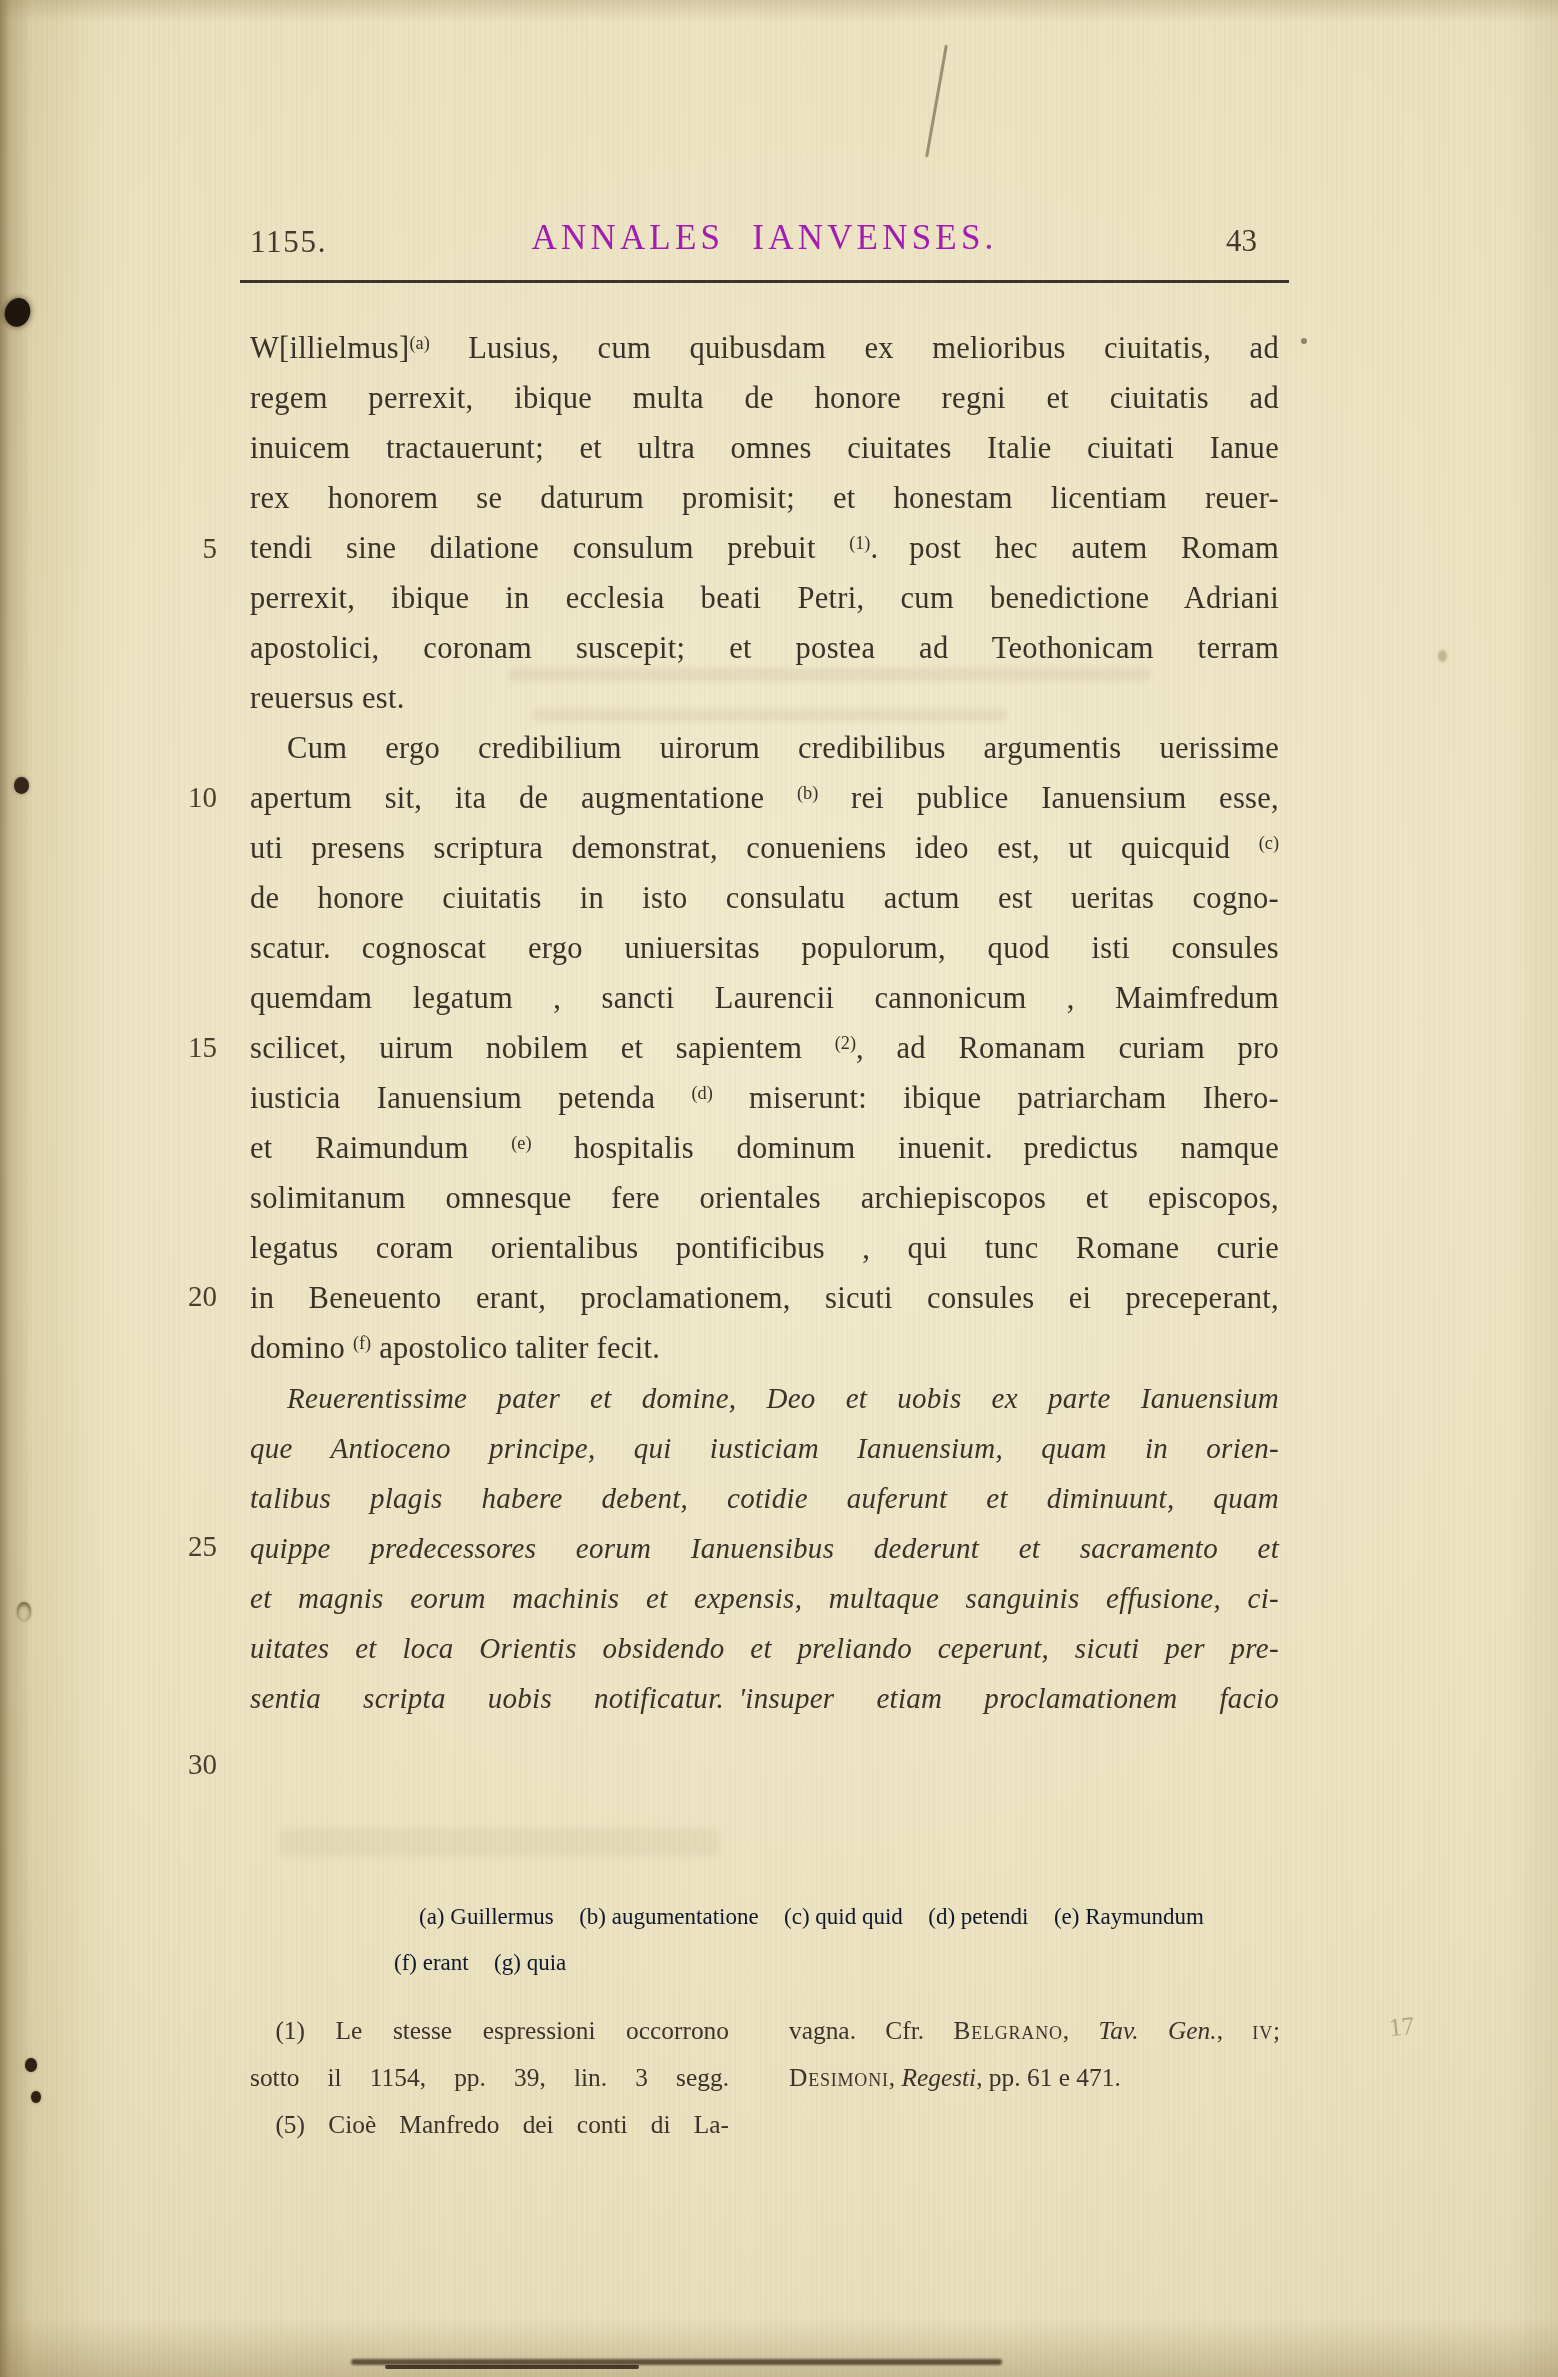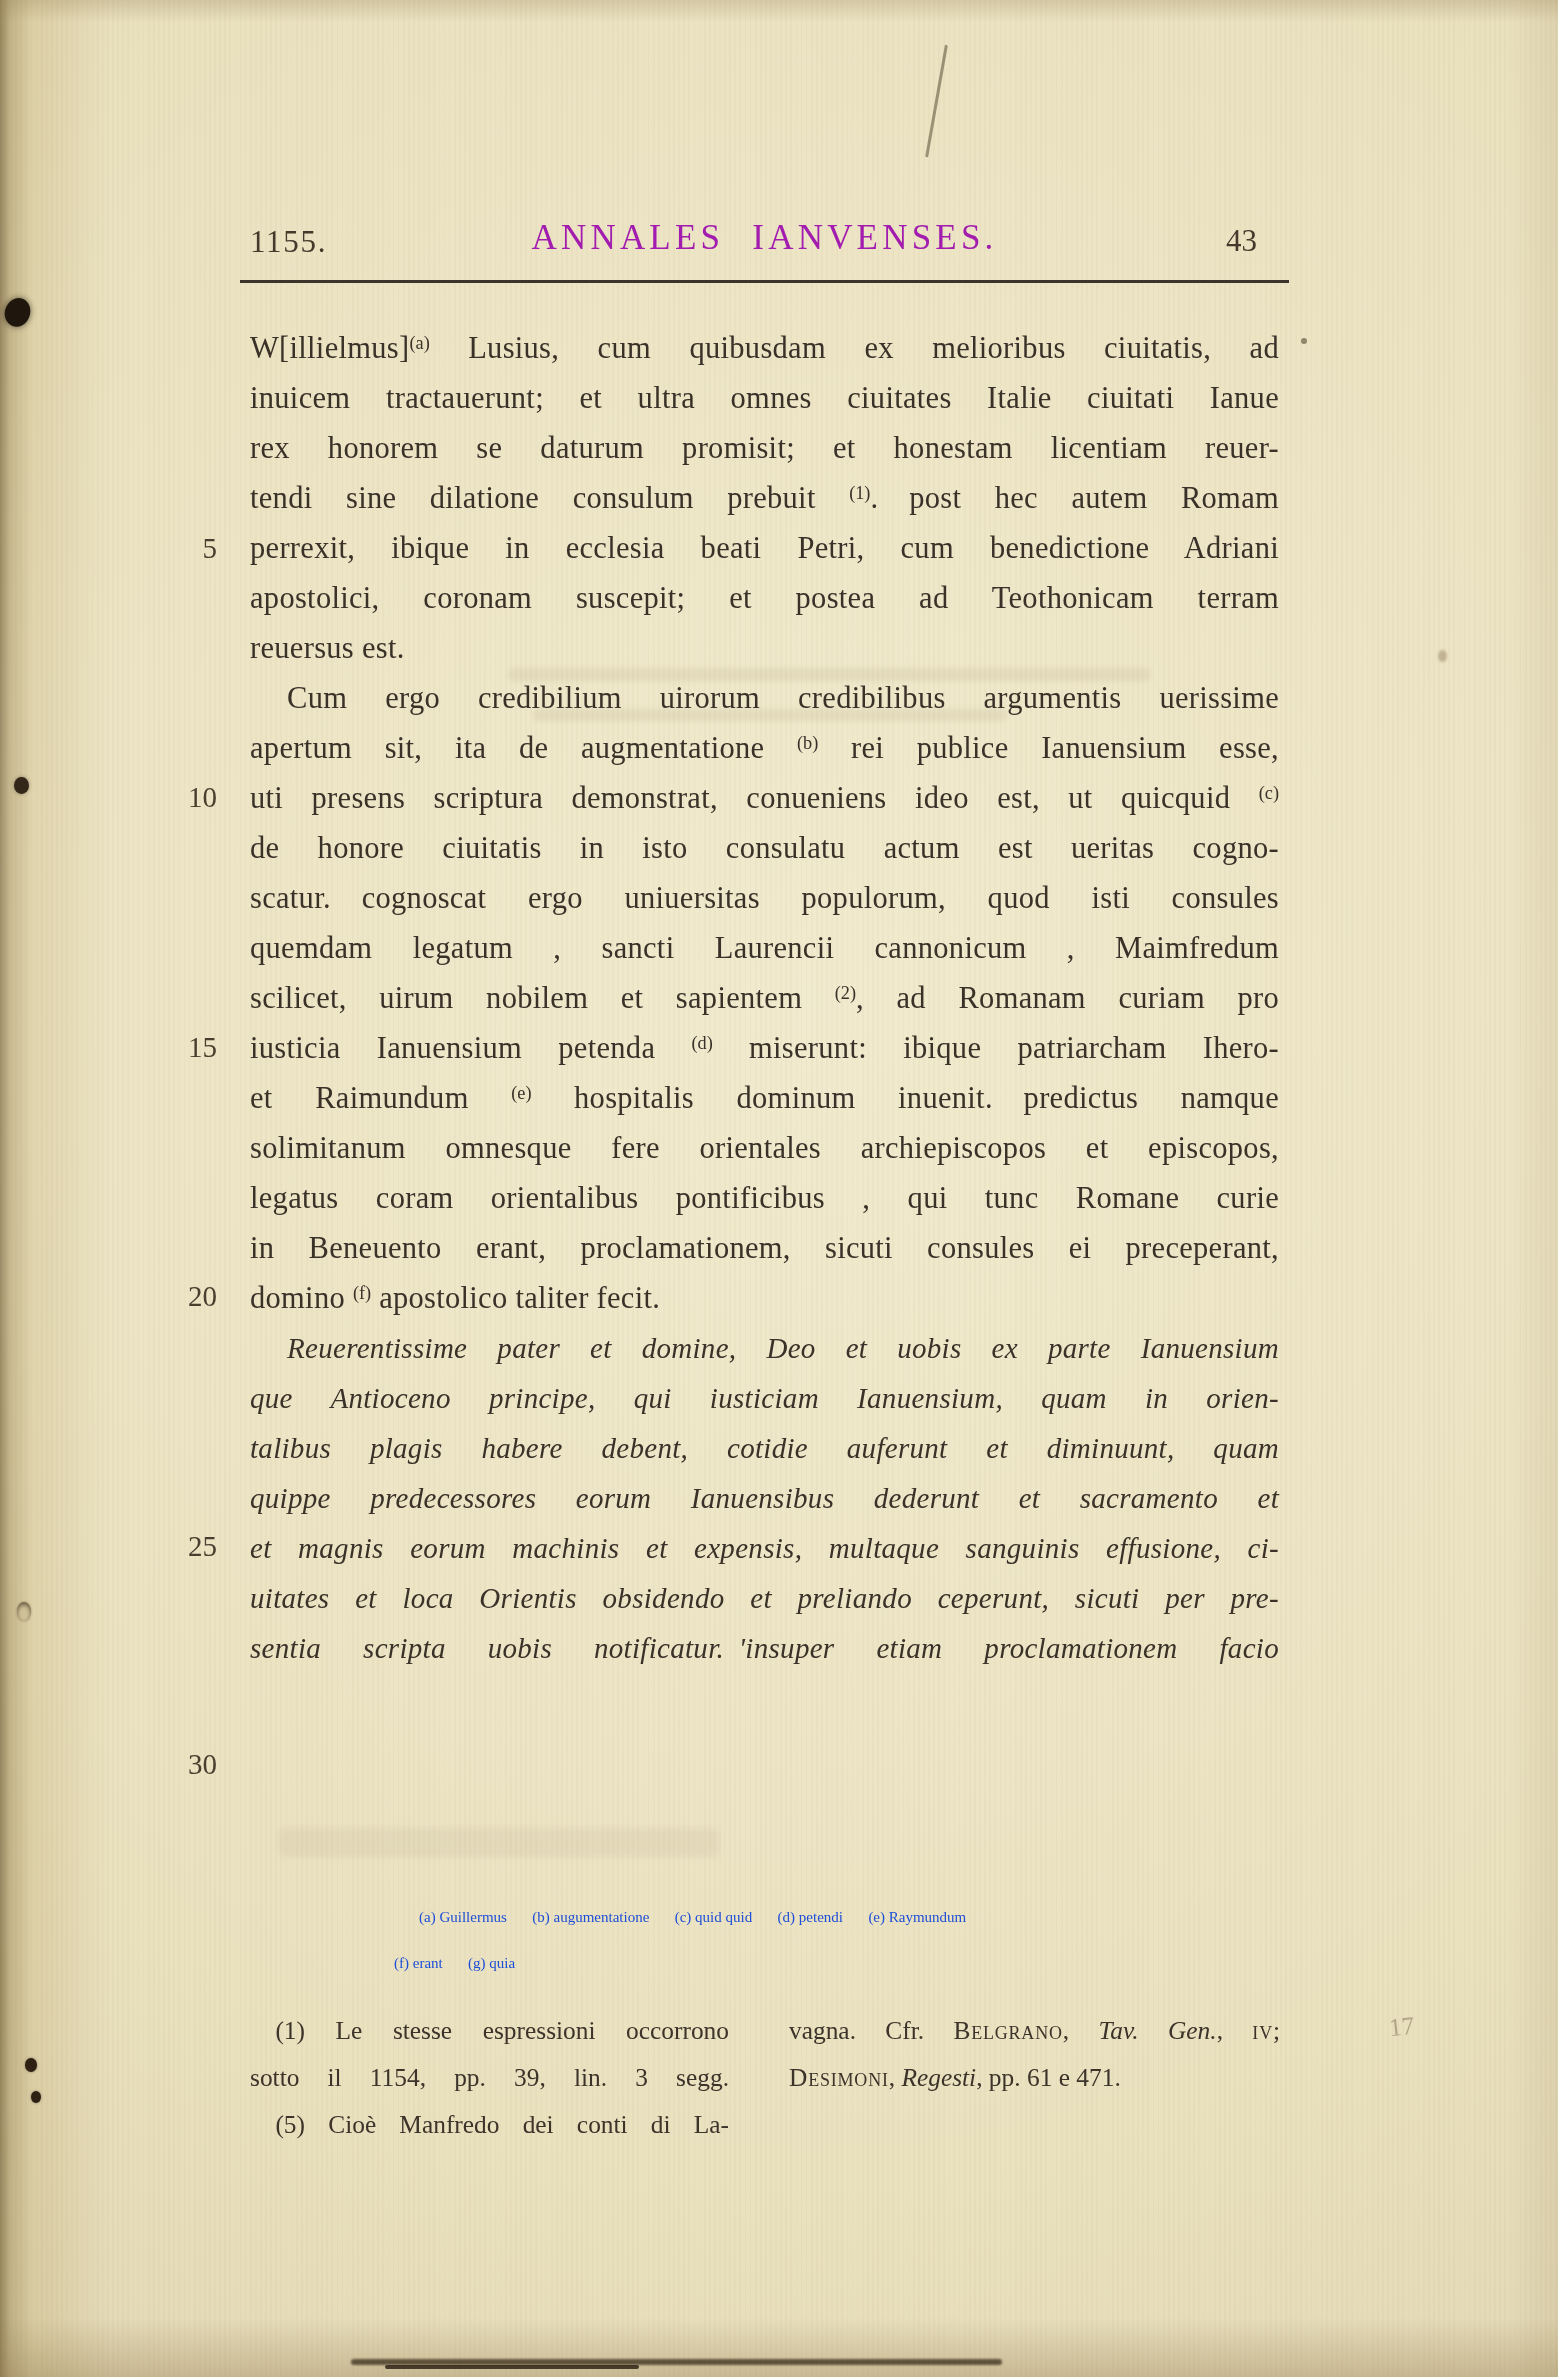--- a/index.html
+++ b/index.html
@@ -67,21 +67,21 @@
   .line { height: 50px; line-height: 50px; font-size: 30.5px; letter-spacing: 0.3px;
           text-align: justify; text-align-last: justify; }
   .para .line:last-child { text-align-last: left; }
   .para.cont .line:last-child { text-align-last: justify; }
   .para.indent .line:first-child { text-indent: 37px; }
   .para.italic .line { font-style: italic; font-size: 29px; }
   sup { font-size: .6em; line-height: 0; vertical-align: .5em; letter-spacing: 0; }
 
   
   .apparatus { position: absolute; left: 250px; top: 1894px; width: 1029px;
-               font-size: 15px; color: #1d4ed8; }
+               font-size: 23px; color: #0f172a; }
   .app-line { display: flex; gap: 25.4px; height: 46px; line-height: 46px; }
   .app-line-1 { margin-left: 169px; }
   .app-line-2 { margin-left: 144px; }
   .app-item { white-space: nowrap; }
 
   
   .footnotes { position: absolute; left: 250px; top: 2007px; width: 1029px; font-size: 25.4px; color: #3c332a; }
   .fn-col { position: absolute; top: 0; }
   .fn-left  { left: 0;    width: 479px; }
   .fn-right { left: 539px; width: 491px; }
@@ -121,20 +121,21 @@
   <span class="ln" style="top:449px">10</span>
   <span class="ln" style="top:699px">15</span>
   <span class="ln" style="top:948px">20</span>
   <span class="ln" style="top:1198px">25</span>
   <span class="ln" style="top:1416px">30</span>
 </div>
 
 <main class="text-block">
   <div class="para">
       <div class="line">W[illielmus]<sup>(a)</sup> Lusius, cum quibusdam ex melioribus ciuitatis, ad</div>
+      <div class="line">regem perrexit, ibique multa de honore regni et ciuitatis ad</div>
       <div class="line">inuicem tractauerunt; et ultra omnes ciuitates Italie ciuitati Ianue</div>
       <div class="line">rex honorem se daturum promisit; et honestam licentiam reuer-</div>
       <div class="line">tendi sine dilatione consulum prebuit <sup>(1)</sup>. post hec autem Romam</div>
       <div class="line">perrexit, ibique in ecclesia beati Petri, cum benedictione Adriani</div>
       <div class="line">apostolici, coronam suscepit; et postea ad Teothonicam terram</div>
       <div class="line">reuersus est.</div>
     </div>
   <div class="para indent">
       <div class="line">Cum ergo credibilium uirorum credibilibus argumentis uerissime</div>
       <div class="line">apertum sit, ita de augmentatione <sup>(b)</sup> rei publice Ianuensium esse,</div>

